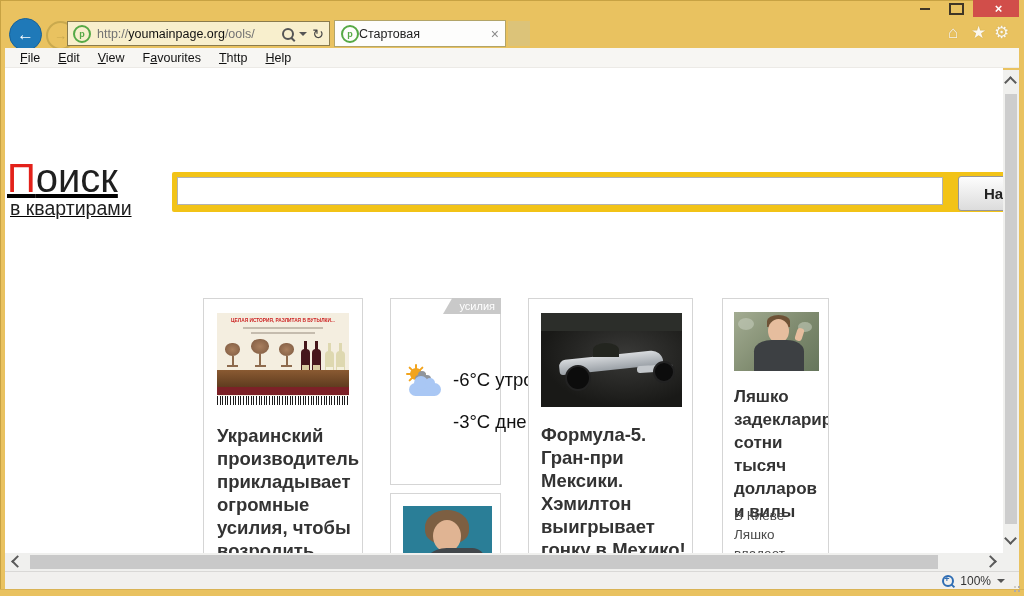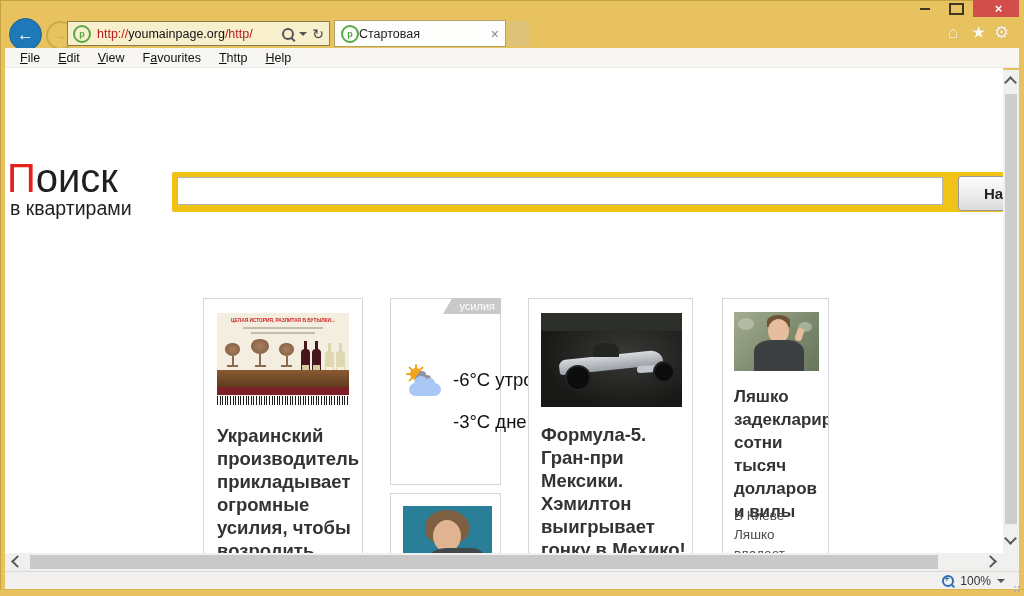--- a/index.html
+++ b/index.html
@@ -18,21 +18,21 @@
   
   .back-btn{left:9px;top:18px;width:31px;height:31px;border-radius:50%;background:#1f79b8;border:1px solid #15619a;
             color:#fff;font-size:17px;font-weight:bold;display:flex;align-items:center;justify-content:center;}
   .fwd-btn{left:46px;top:21px;width:25px;height:25px;border-radius:50%;border:2px solid #c9a94e;
            color:#c9a94e;font-size:13px;font-weight:bold;display:flex;align-items:center;justify-content:center;}
   .addr-bar{left:67px;top:21px;width:263px;height:25px;background:#f8efcd;border:1px solid #8a7b4d;
             display:flex;align-items:center;padding:0 5px;box-sizing:border-box;font-size:12.5px;}
   .favicon{width:14px;height:14px;border-radius:50%;border:2px solid #56a946;color:#56a946;
            font-size:9px;font-weight:bold;display:flex;align-items:center;justify-content:center;flex:0 0 auto;box-sizing:content-box;}
   .url{margin-left:6px;white-space:nowrap;overflow:hidden;}
-  .url .dim{color:#b91c1c;}
+  .url .dim{color:#737373;}
   .url .dom{color:#111;}
   .addr-icons{margin-left:auto;display:flex;align-items:center;gap:5px;}
   .lens{width:8px;height:8px;border:2px solid #555;border-radius:50%;position:relative;}
   .lens::after{content:"";position:absolute;width:2px;height:5px;background:#555;left:8px;top:7px;transform:rotate(-45deg);}
   .caret{width:0;height:0;border-left:4px solid transparent;border-right:4px solid transparent;border-top:4px solid #555;}
   .refresh{color:#444;font-size:14px;line-height:14px;}
   .tab{left:334px;top:20px;width:172px;height:27px;background:#fdfdfc;border:1px solid #b2a468;
        display:flex;align-items:center;padding:0 6px;box-sizing:border-box;font-size:12.5px;color:#222;}
   .tab-close{margin-left:auto;color:#8a8a8a;font-size:14px;}
   .newtab{left:508px;top:21px;width:22px;height:25px;background:#dcc379;}
@@ -40,21 +40,21 @@
 
   
   .menubar{left:5px;top:48px;width:1014px;height:20px;background:#f7f6f3;display:flex;align-items:center;
            font-size:12.5px;color:#111;border-bottom:1px solid #eceae6;box-sizing:border-box;padding-left:6px;}
   .menu-item{padding:0 9px;}
   .menu-item .u{text-decoration:underline;}
 
   
   .content{left:5px;top:68px;width:998px;height:485px;background:#fff;overflow:hidden;}
 
-  .logo{left:2px;top:90px;line-height:1;}
+  .logo{left:2px;top:90px;line-height:1;text-decoration:underline;}
   .logo-main{font-size:40px;color:#1f1f1f;letter-spacing:0;}
   .logo-main .red{color:#e3211a;}
   .logo-sub{font-size:19.5px;color:#1f1f1f;margin-top:1px;margin-left:3px;}
 
   .searchwrap{left:167px;top:104px;width:843px;height:40px;background:#f2c317;border-radius:2px;}
   .searchinput{position:absolute;left:5px;top:5px;width:766px;height:28px;border:1px solid #b3b3b3;background:#fff;
                font-size:15px;padding:0 6px;box-sizing:border-box;outline:none;font-family:"Liberation Sans",sans-serif;}
   .searchbtn{position:absolute;left:786px;top:4px;width:95px;height:33px;border:1px solid #979797;border-radius:3px;
              background:linear-gradient(#fdfdfd,#dcdcdc);font-size:15px;font-weight:bold;color:#222;
              display:flex;align-items:center;justify-content:center;font-family:"Liberation Sans",sans-serif;}
@@ -172,21 +172,21 @@
 
   <div class="abs back-btn">
       <span>←</span>
     </div>
   <div class="abs fwd-btn">
       <span>→</span>
     </div>
 
   <div class="abs addr-bar">
     <span class="favicon">p</span>
-    <span class="url"><span class="dim">http://</span><span class="dom">youmainpage.org</span><span class="dim">/http/</span></span>
+    <span class="url"><span class="dim">http://</span><span class="dom">youmainpage.org</span><span class="dim">/ools/</span></span>
     <span class="addr-icons">
       <span class="lens"></span>
       <span class="caret"></span>
       <span class="refresh">↻</span>
     </span>
   </div>
 
   <div class="abs tab">
     <span class="favicon">p</span>
     <span style="">Стартовая</span>

